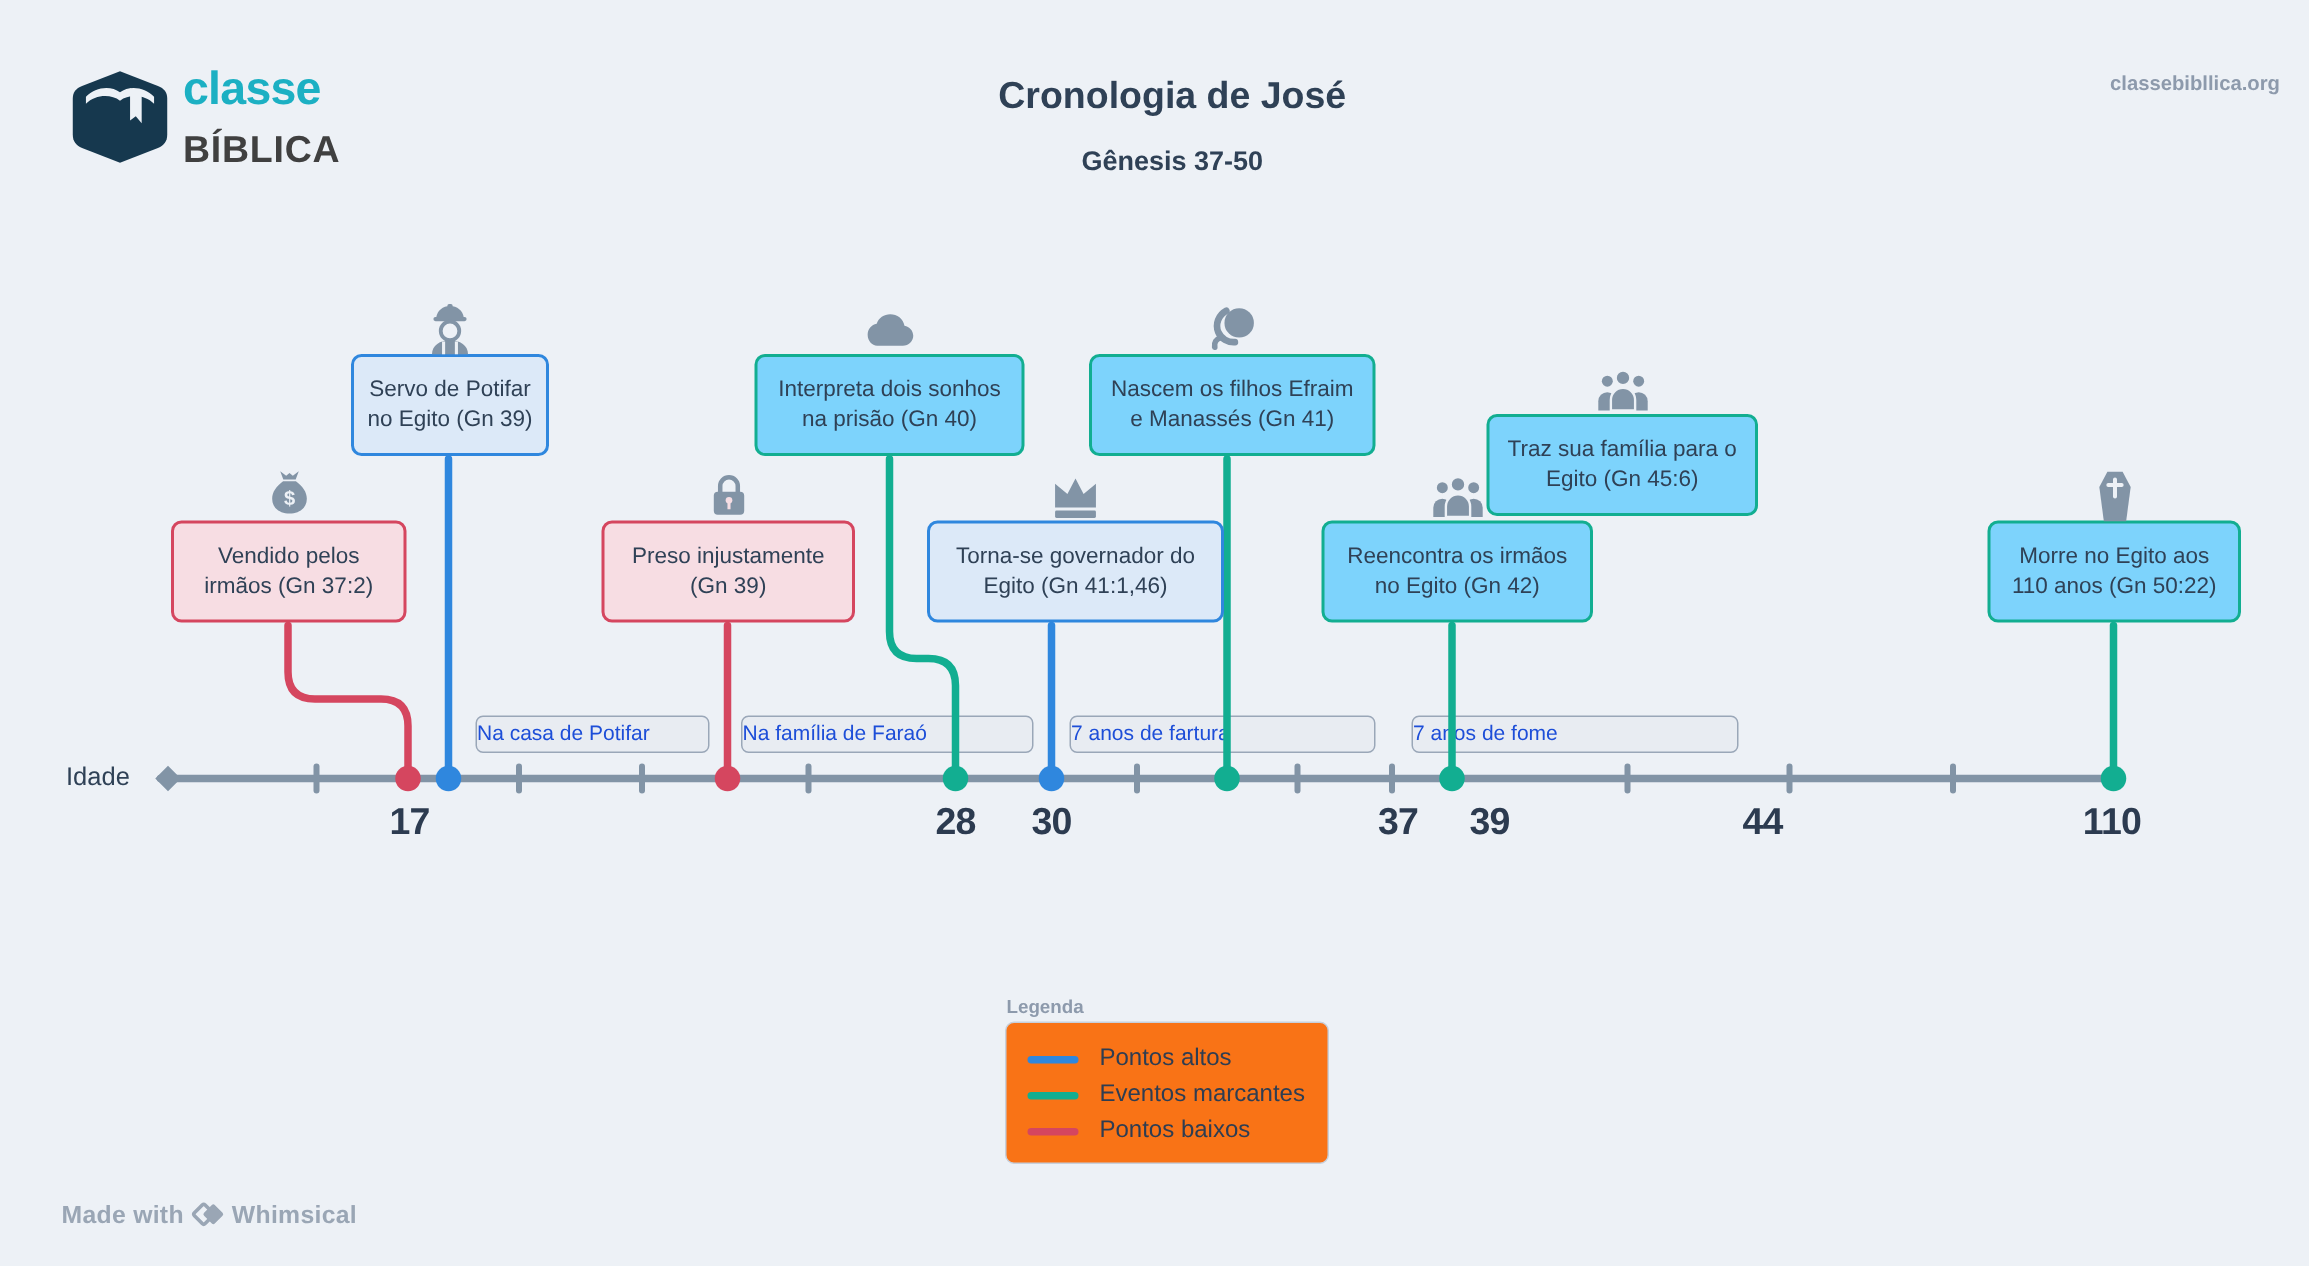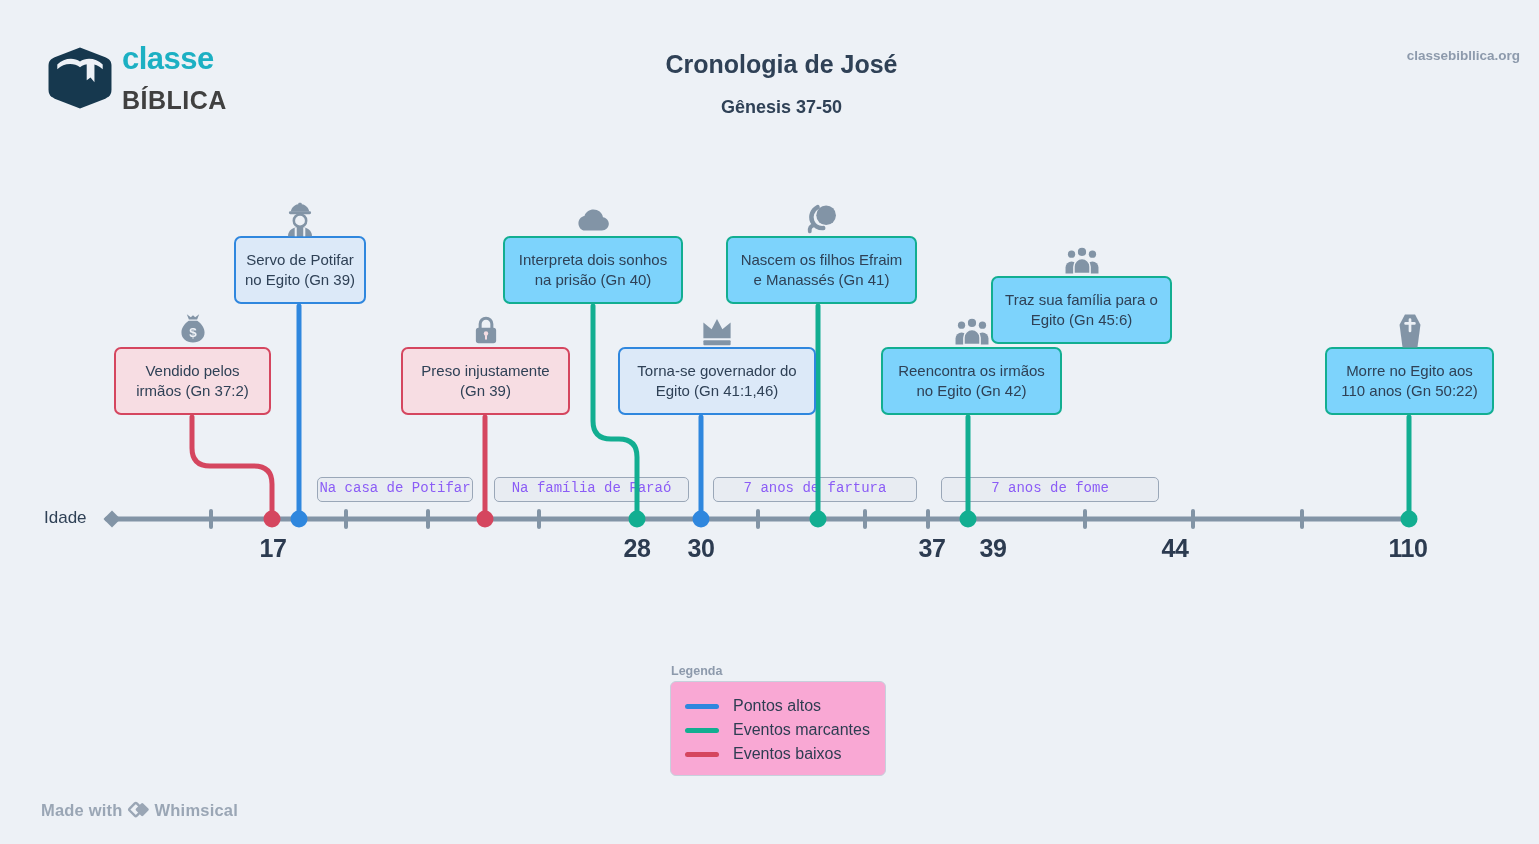--- a/index.html
+++ b/index.html
@@ -26,37 +26,37 @@
     font-size:15px;line-height:20px;font-weight:500;color:#2f4156;padding:4px 8px;
   }
   .event.low{background:#f7dde3;border-color:#d5465f;}
   .event.high{background:#dce9f8;border-color:#2f87de;}
   .event.milestone{background:#7dd3fc;border-color:#12ae91;}
   .event-icon{position:absolute;top:-37px;left:50%;transform:translateX(-50%);width:38px;height:38px;}
   
   .period{
     position:absolute;top:477px;height:25px;box-sizing:border-box;
     border:1.5px solid #9aa7b8;border-radius:5px;background:#e8ecf2;
-    font-size:14px;line-height:21px;text-align:center;color:#8b5cf6;font-weight:500;font-family:Liberation Mono, monospace;
+    font-size:14px;line-height:21px;color:#1d4ed8;font-weight:500;
   }
   
   .axis-title{position:absolute;left:44px;top:508px;font-size:17px;font-weight:500;color:#2f4156;}
   .age{position:absolute;top:534px;transform:translateX(-50%);font-size:25px;font-weight:700;color:#2c3b50;letter-spacing:-0.5px;}
   
   #overlay{position:absolute;left:0;top:0;width:1539px;height:844px;pointer-events:none;}
   .connector{fill:none;stroke-width:5;stroke-linecap:round;stroke-linejoin:round;}
   .stroke-high{stroke:#2f87de}.stroke-low{stroke:#d5465f}.stroke-milestone{stroke:#12ae91}
   .fill-high{fill:#2f87de}.fill-low{fill:#d5465f}.fill-milestone{fill:#12ae91}
   .axis{stroke:#8294a6;stroke-width:5;stroke-linecap:round;}
   .tick{stroke:#8294a6;stroke-width:4;stroke-linecap:round;}
   
   .legend-title{position:absolute;left:671px;top:664px;font-size:12.5px;font-weight:600;color:#8d9aac;}
   .legend-box{
     position:absolute;left:670px;top:681px;width:216px;height:95px;box-sizing:border-box;
-    border:1.5px solid #c7d0dc;border-radius:6px;background:#f9a8d4;padding:12px 0 0 14px;
+    border:1.5px solid #c7d0dc;border-radius:6px;background:#f97316;padding:12px 0 0 14px;
   }
   .legend-row{display:flex;align-items:center;height:24px;}
   .legend-swatch{display:inline-block;width:34px;height:5px;border-radius:2.5px;margin-right:14px;}
   .legend-label{font-size:16px;font-weight:500;color:#2e3d52;}
   
   .made-with{position:absolute;left:41px;top:799px;display:flex;align-items:center;color:#9aa6b5;font-weight:700;}
   .made-with .mw-text{font-size:16.5px;letter-spacing:0.2px;}
   .mw-logo{width:24px;height:22px;margin:0 4px;}
 </style>
 </head>
@@ -245,21 +245,21 @@
     <div class="legend-row">
       <span class="legend-swatch" style="background-color: rgb(47, 135, 222);"></span>
       <span class="legend-label">Pontos altos</span>
     </div>
     <div class="legend-row">
       <span class="legend-swatch" style="background-color: rgb(18, 174, 145);"></span>
       <span class="legend-label">Eventos marcantes</span>
     </div>
     <div class="legend-row">
       <span class="legend-swatch" style="background-color: rgb(213, 70, 95);"></span>
-      <span class="legend-label">Eventos baixos</span>
+      <span class="legend-label">Pontos baixos</span>
     </div>
   </div>
 
   <div class="made-with">
     <span class="mw-text">Made with</span>
     <svg class="mw-logo">
         <use href="#icon-whimsical-logo"></use>
       </svg>
     <span class="mw-text">Whimsical</span>
   </div>

